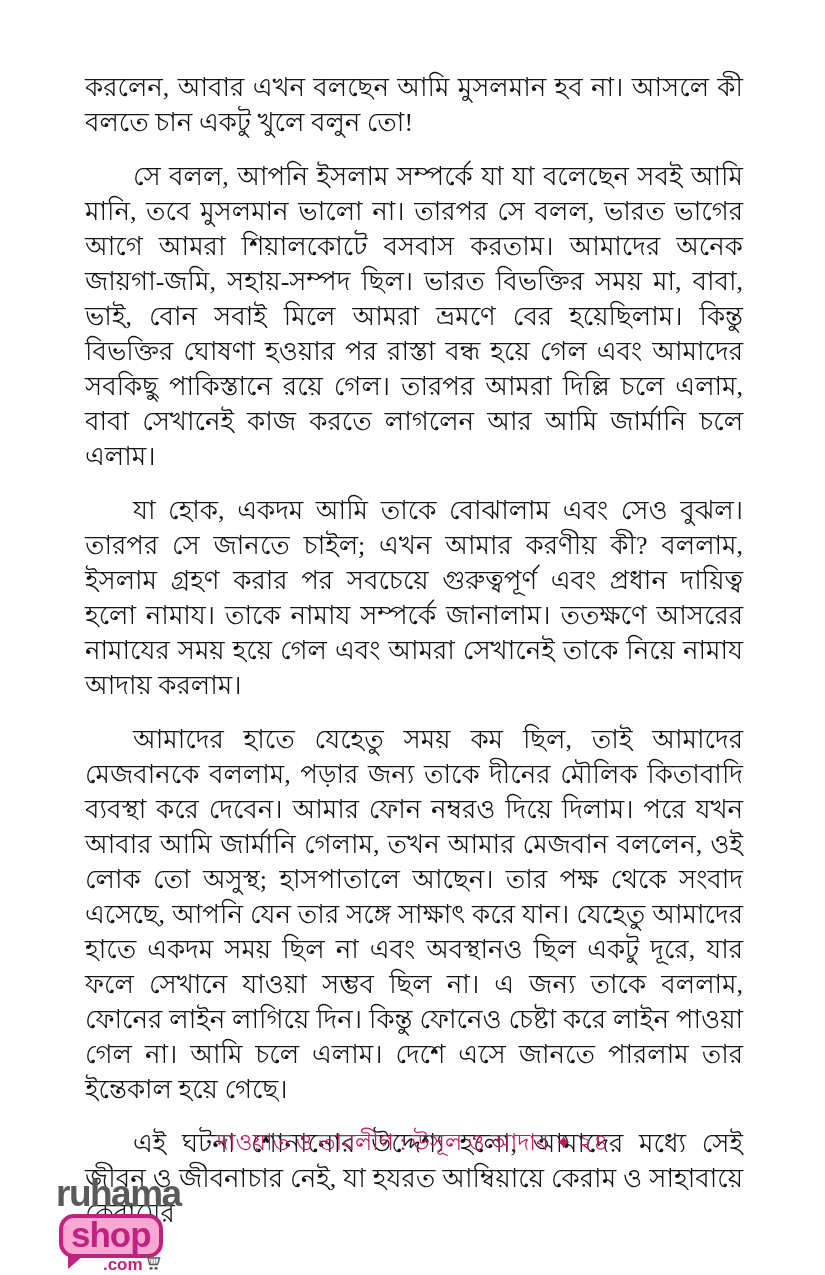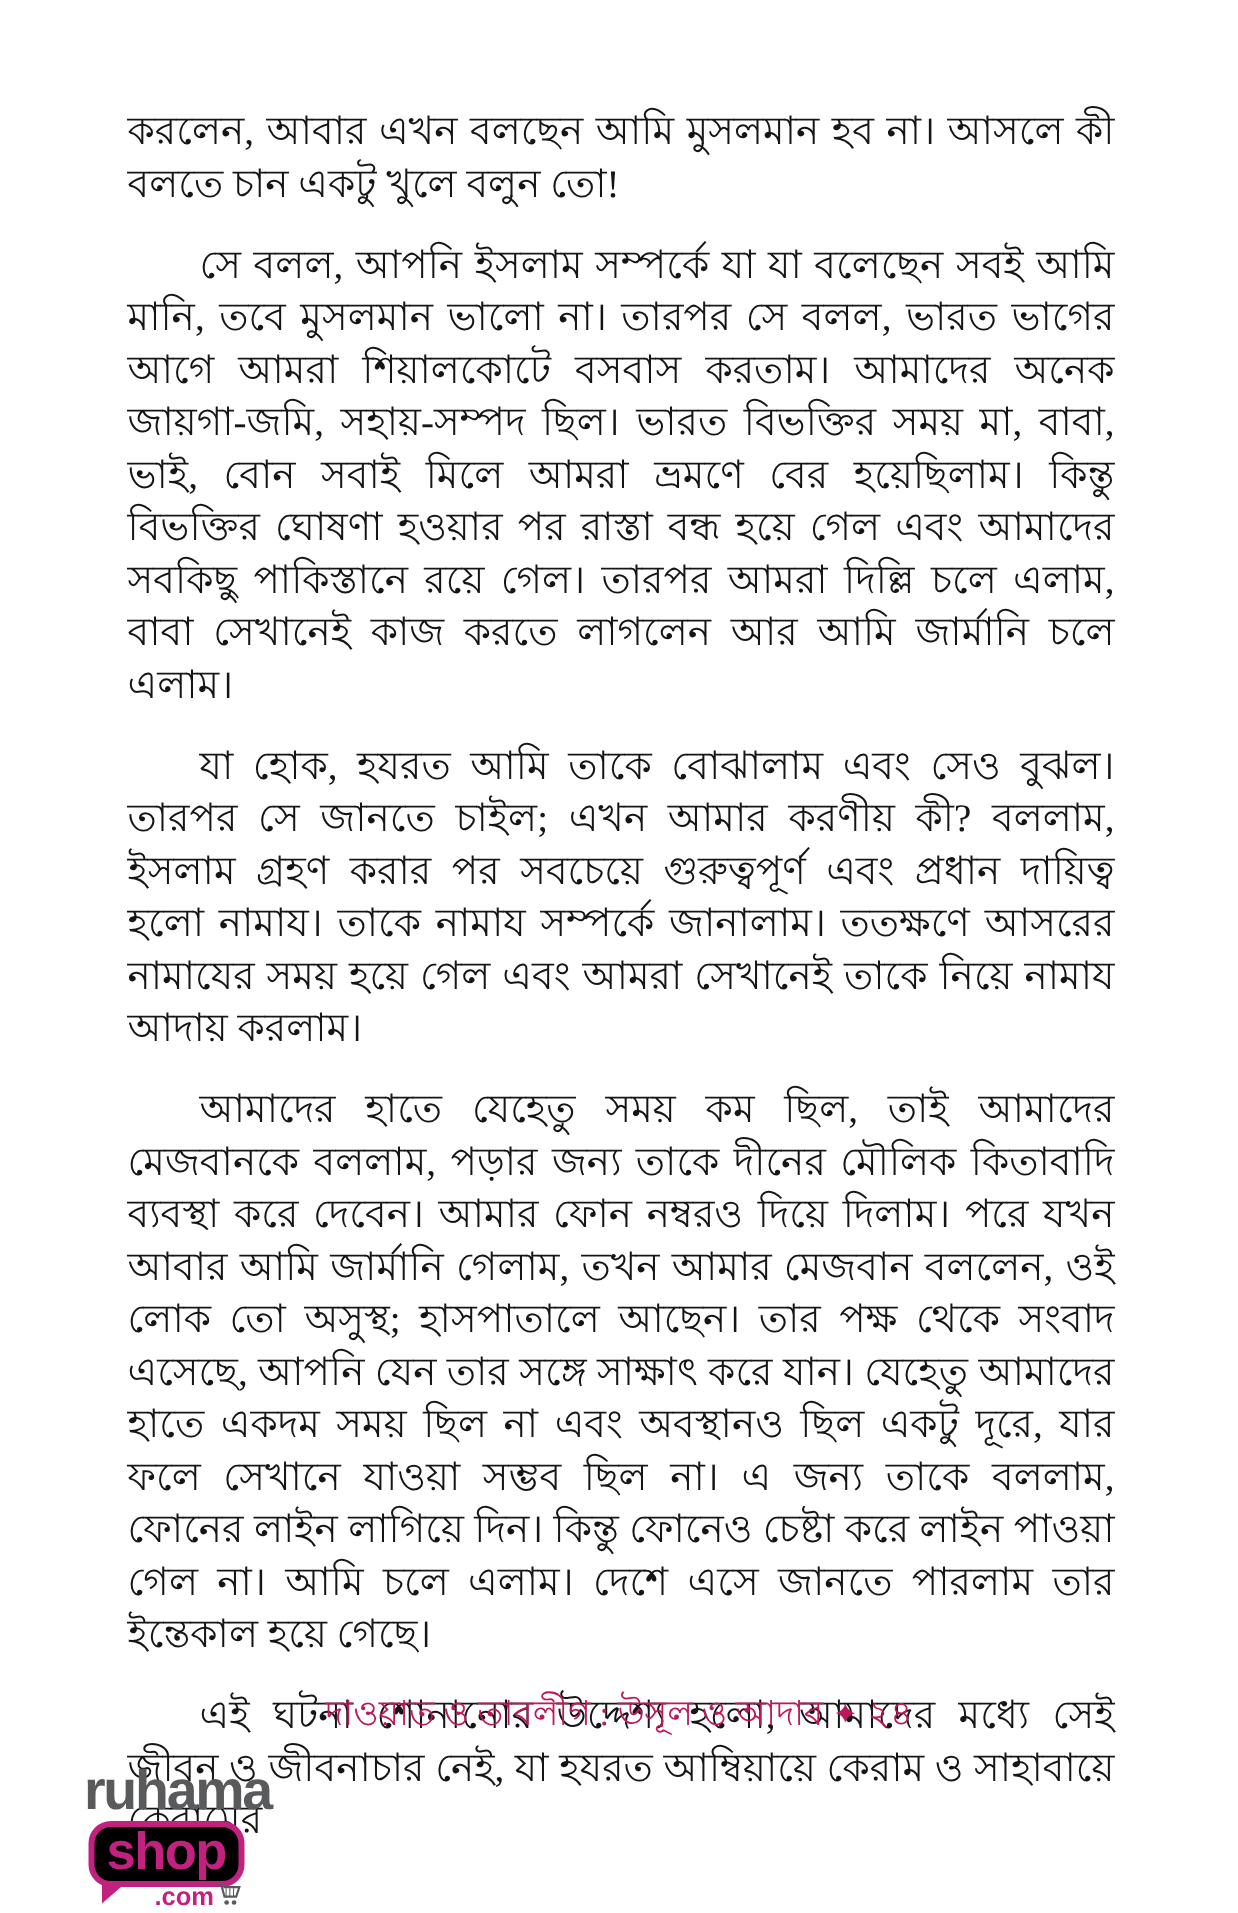--- a/index.html
+++ b/index.html
@@ -62,21 +62,21 @@
   .logo .bubble-wrap { position: relative; margin-left: 3px; }
   .logo .bubble {
     display: inline-block;
     border: 4px solid #c2227f;
     border-radius: 15px;
     padding: 0px 8px 3px 8px;
     color: #c2227f;
     font-size: 35px;
     line-height: 33px;
     letter-spacing: -1px;
-    background: #000000;
+    background: #f9a8d4;
   }
   .logo .tail {
     position: absolute;
     left: 9px; bottom: -11px;
     width: 15px; height: 13px;
     background: #c2227f;
     clip-path: polygon(0 0, 100% 0, 0 100%);
   }
   .logo .dotcom-row {
     position: absolute;
@@ -90,21 +90,21 @@
     font-size: 17px;
     letter-spacing: 0px;
   }
 </style>
 </head>
 <body>
 
 <main class="text-block">
   <p>করলেন, আবার এখন বলছেন আমি মুসলমান হব না। আসলে কী বলতে চান একটু খুলে বলুন তো!</p>
   <p class="indent">সে বলল, আপনি ইসলাম সম্পর্কে যা যা বলেছেন সবই আমি মানি, তবে মুসলমান ভালো না। তারপর সে বলল, ভারত ভাগের আগে আমরা শিয়ালকোটে বসবাস করতাম। আমাদের অনেক জায়গা-জমি, সহায়-সম্পদ ছিল। ভারত বিভক্তির সময় মা, বাবা, ভাই, বোন সবাই মিলে আমরা ভ্রমণে বের হয়েছিলাম। কিন্তু বিভক্তির ঘোষণা হওয়ার পর রাস্তা বন্ধ হয়ে গেল এবং আমাদের সবকিছু পাকিস্তানে রয়ে গেল। তারপর আমরা দিল্লি চলে এলাম, বাবা সেখানেই কাজ করতে লাগলেন আর আমি জার্মানি চলে এলাম।</p>
-  <p class="indent">যা হোক, হযরত আমি তাকে বোঝালাম এবং সেও বুঝল। তারপর সে জানতে চাইল; এখন আমার করণীয় কী? বললাম, ইসলাম গ্রহণ করার পর সবচেয়ে গুরুত্বপূর্ণ এবং প্রধান দায়িত্ব হলো নামায। তাকে নামায সম্পর্কে জানালাম। ততক্ষণে আসরের নামাযের সময় হয়ে গেল এবং আমরা সেখানেই তাকে নিয়ে নামায আদায় করলাম।</p>
+  <p class="indent">যা হোক, একদম আমি তাকে বোঝালাম এবং সেও বুঝল। তারপর সে জানতে চাইল; এখন আমার করণীয় কী? বললাম, ইসলাম গ্রহণ করার পর সবচেয়ে গুরুত্বপূর্ণ এবং প্রধান দায়িত্ব হলো নামায। তাকে নামায সম্পর্কে জানালাম। ততক্ষণে আসরের নামাযের সময় হয়ে গেল এবং আমরা সেখানেই তাকে নিয়ে নামায আদায় করলাম।</p>
   <p class="indent">আমাদের হাতে যেহেতু সময় কম ছিল, তাই আমাদের মেজবানকে বললাম, পড়ার জন্য তাকে দীনের মৌলিক কিতাবাদি ব্যবস্থা করে দেবেন। আমার ফোন নম্বরও দিয়ে দিলাম। পরে যখন আবার আমি জার্মানি গেলাম, তখন আমার মেজবান বললেন, ওই লোক তো অসুস্থ; হাসপাতালে আছেন। তার পক্ষ থেকে সংবাদ এসেছে, আপনি যেন তার সঙ্গে সাক্ষাৎ করে যান। যেহেতু আমাদের হাতে একদম সময় ছিল না এবং অবস্থানও ছিল একটু দূরে, যার ফলে সেখানে যাওয়া সম্ভব ছিল না। এ জন্য তাকে বললাম, ফোনের লাইন লাগিয়ে দিন। কিন্তু ফোনেও চেষ্টা করে লাইন পাওয়া গেল না। আমি চলে এলাম। দেশে এসে জানতে পারলাম তার ইন্তেকাল হয়ে গেছে।</p>
   <p class="indent">এই ঘটনা শোনানোর উদ্দেশ্য হলো, আমাদের মধ্যে সেই জীবন ও জীবনাচার নেই, যা হযরত আম্বিয়ায়ে কেরাম ও সাহাবায়ে কেরামের</p>
 </main>
 
 <div class="page-footer">
   <span>দাওয়াত ও তাবলীগ : উসূল ও আদাব</span><span class="sep">✦</span><span>২৪</span>
 </div>
 
 <div class="logo">
   <span class="brand">ruhama</span>

